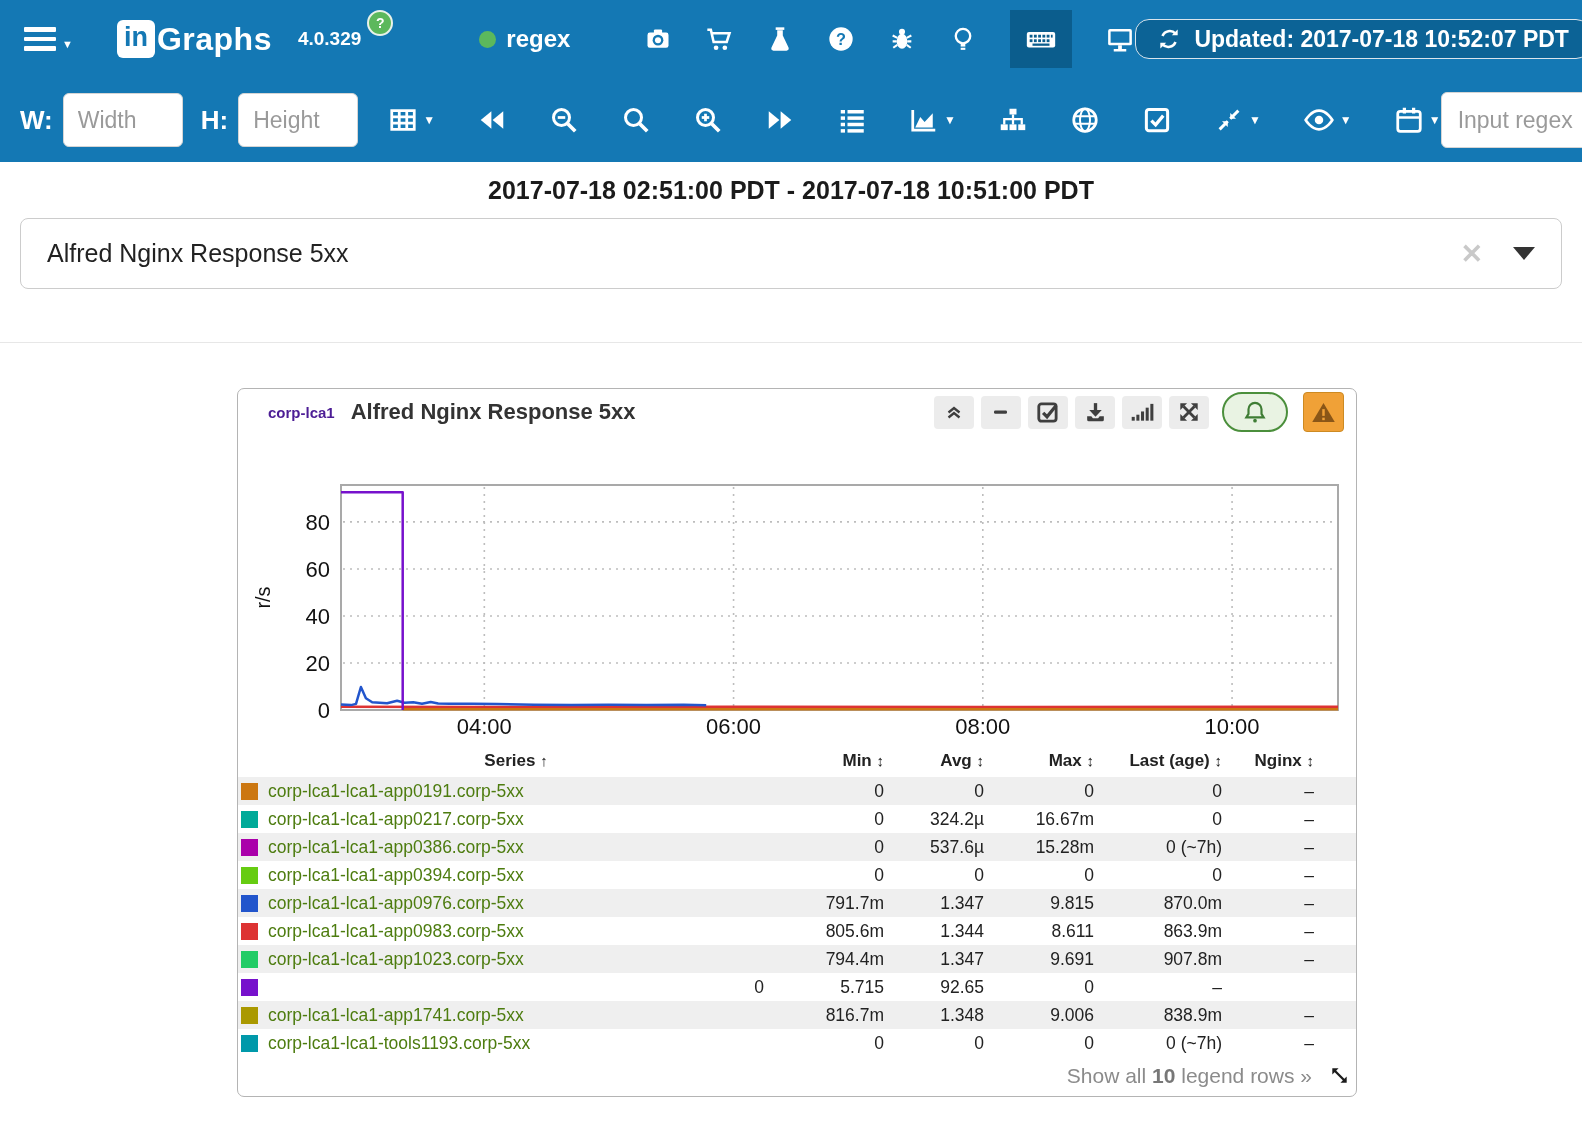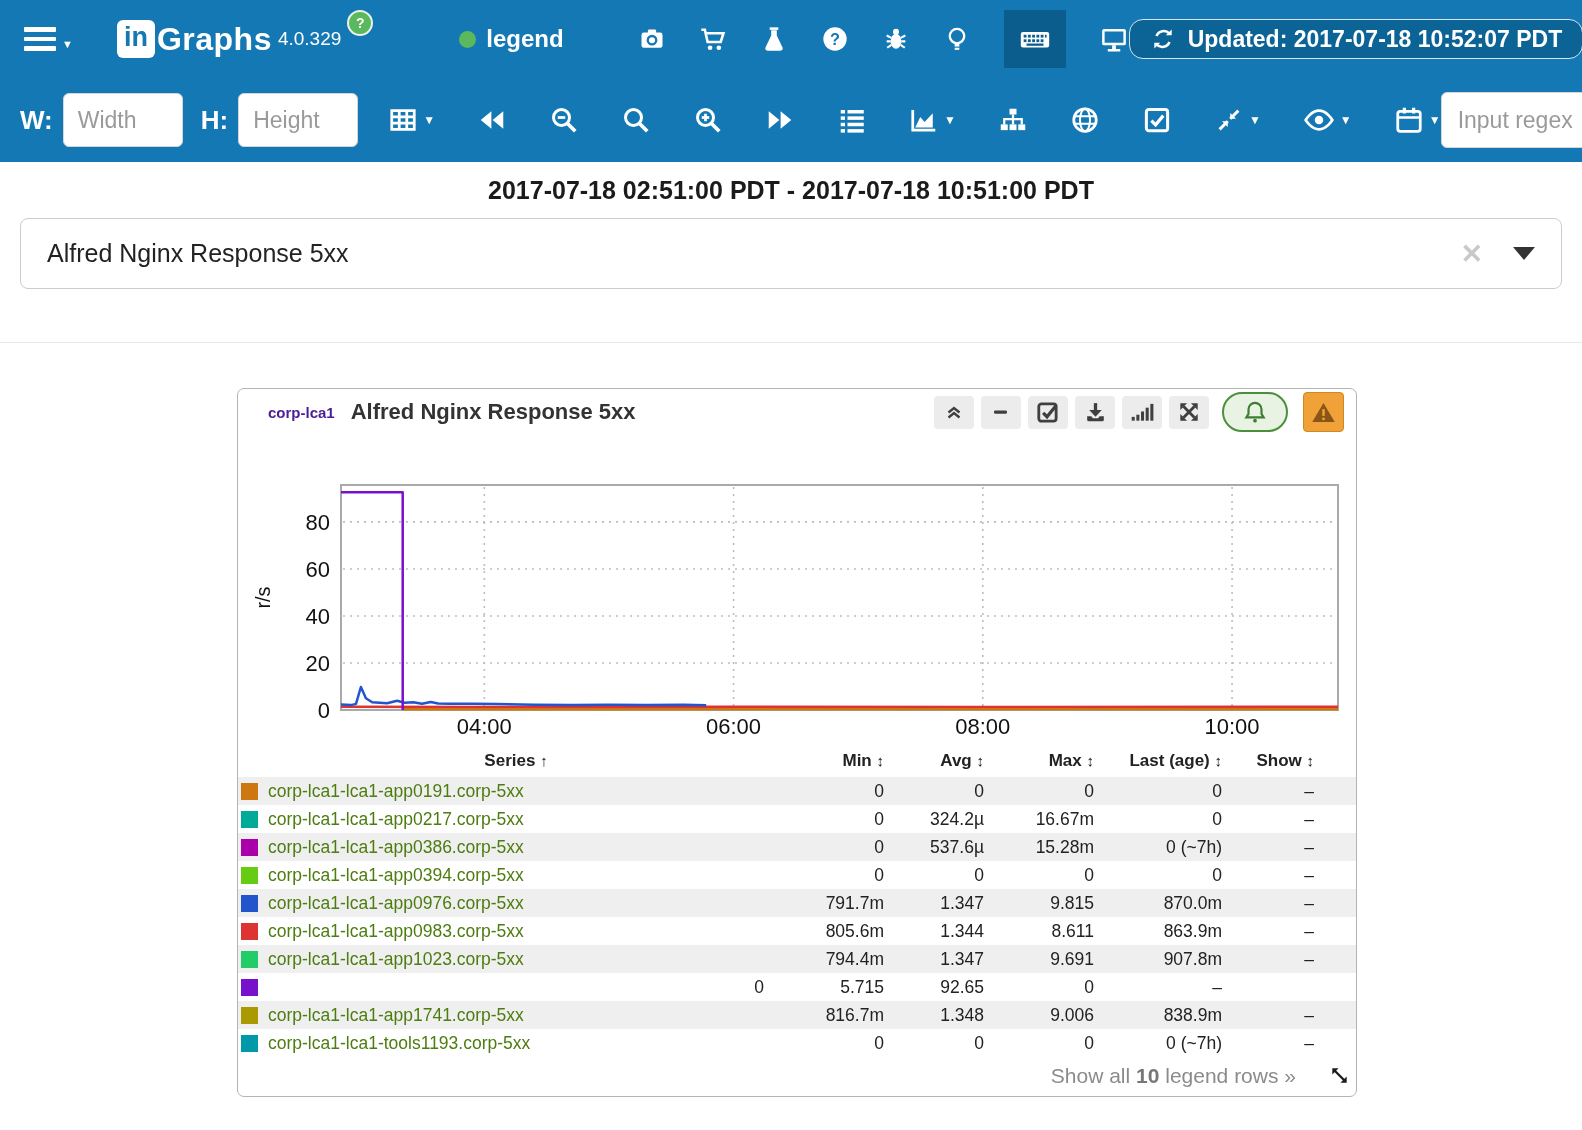--- a/index.html
+++ b/index.html
@@ -12,21 +12,21 @@
   .topbar { background:#1478b4; height:162px; color:#fff; }
   .nav-row { height:78px; display:flex; align-items:center; padding:0 24px; }
   .hamb { display:flex; align-items:flex-end; gap:6px; cursor:pointer; }
   .hamb .bars { display:flex; flex-direction:column; gap:5px; }
   .hamb .bars i { display:block; width:32px; height:4.5px; background:#fff; border-radius:1px; }
   .hamb .caret { font-size:11px; color:#fff; padding-bottom:1px; }
   .brand { display:flex; align-items:center; margin-left:44px; }
   .inlogo { width:38px; height:38px; background:#fff; border-radius:6px; color:#1478b4;
     font-weight:bold; font-size:27px; display:flex; align-items:center; justify-content:center; padding-bottom:3px;}
   .brand .bname { font-size:32px; font-weight:bold; margin-left:2px; letter-spacing:.5px; }
-  .brand .bver { font-size:19px; font-weight:normal; margin-left:6px;text-align:right; }
+  .brand .bver { font-size:19px; font-weight:bold; margin-left:26px;text-align:right; }
   .qbadge { width:26px; height:26px; border-radius:50%; background:#5cb85c; border:2px solid #e9f2e9;
     color:#fff; font-size:14px; font-weight:bold; display:flex; align-items:center; justify-content:center;
     position:relative; top:-16px; left:6px; }
   .fabric { display:flex; align-items:center; gap:10px; margin-left:92px; }
   .fabric .dot { width:17px; height:17px; border-radius:50%; background:#5cb85c; }
   .fabric .fname { font-size:24px; font-weight:bold; }
   .nav-icons { display:flex; align-items:center; gap:33px; margin-left:74px; }
   .nicon { display:flex; align-items:center; justify-content:center; cursor:pointer; }
   .kb-tile { width:62px; height:58px; background:#0b5d8d; display:flex; align-items:center; justify-content:center; }
   .updated-btn { margin-left:auto; display:flex; align-items:center; gap:12px;
@@ -73,21 +73,21 @@
     padding-right:42px; align-items:center; }
   .lheader { height:32px; font-size:17px; font-weight:bold; color:#222; }
   .lheader .hcell { text-align:right; cursor:pointer; }
   .lheader .hseries { text-align:center; cursor:pointer; }
   .arrow { font-weight:normal; font-size:15px; }
   .lrow { height:28px; font-size:17.5px; cursor:pointer; }
   .lrow:nth-child(odd) { background:#efefef; }
   .sw { width:17px; height:17px; margin-left:3px; display:inline-block; }
   .lname { color:#4d7c0f; white-space:nowrap; overflow:hidden; }
   .lval { text-align:right; color:#222; }
-  .panel-footer { position:absolute; right:60px; bottom:8px; font-size:21px; color:#8b8b8b; }
+  .panel-footer { position:absolute; right:44px; bottom:8px; font-size:21px; color:#8b8b8b; }
   .panel-footer b { color:#777; }
   .resize-handle { position:absolute; right:5px; bottom:5px; cursor:nwse-resize; }
 </style>
 </head>
 <body>
 
 <div class="topbar">
   <div class="nav-row">
     <span class="hamb">
       <span class="bars">
@@ -98,21 +98,21 @@
         <span class="caret">▼</span>
     </span>
     <span class="brand">
       <span class="inlogo">in</span>
       <span class="bname">Graphs</span>
       <span class="bver">4.0.329</span>
       <span class="qbadge">?</span>
     </span>
     <span class="fabric">
       <span class="dot"></span>
-      <span class="fname">legend</span>
+      <span class="fname">regex</span>
     </span>
     <span class="nav-icons">
       <span class="nicon">
         <svg width="28" height="28" viewBox="0 0 24 24">
             <rect x="3" y="6.5" width="18" height="13" rx="2" fill="#fff"></rect>
             <rect x="8.5" y="3.8" width="7" height="4" rx="1" fill="#fff"></rect>
             <circle cx="12" cy="13" r="4.6" fill="#1478b4"></circle>
             <circle cx="12" cy="13" r="2.6" fill="#fff"></circle>
           </svg>
       </span>
@@ -412,21 +412,21 @@
   </div>
 
   <div class="legend">
     <div class="lheader">
       <span></span>
       <span class="hseries"><span>Series</span> <span class="arrow">↑</span></span>
       <span class="hcell"><span>Min</span> <span class="arrow">↕</span></span>
       <span class="hcell"><span>Avg</span> <span class="arrow">↕</span></span>
       <span class="hcell"><span>Max</span> <span class="arrow">↕</span></span>
       <span class="hcell"><span>Last (age)</span> <span class="arrow">↕</span></span>
-      <span class="hcell"><span>Show</span> <span class="arrow">↕</span></span>
+      <span class="hcell"><span>Nginx</span> <span class="arrow">↕</span></span>
     </div>
     <div id="legend-rows">
         <div class="lrow">
           <span class="sw" style="background: rgb(204, 119, 17);"></span>
           <span class="lname">corp-lca1-lca1-app0191.corp-5xx</span>
           <span class="lval">0</span>
           <span class="lval">0</span>
           <span class="lval">0</span>
           <span class="lval">0</span>
           <span class="lval">–</span>

